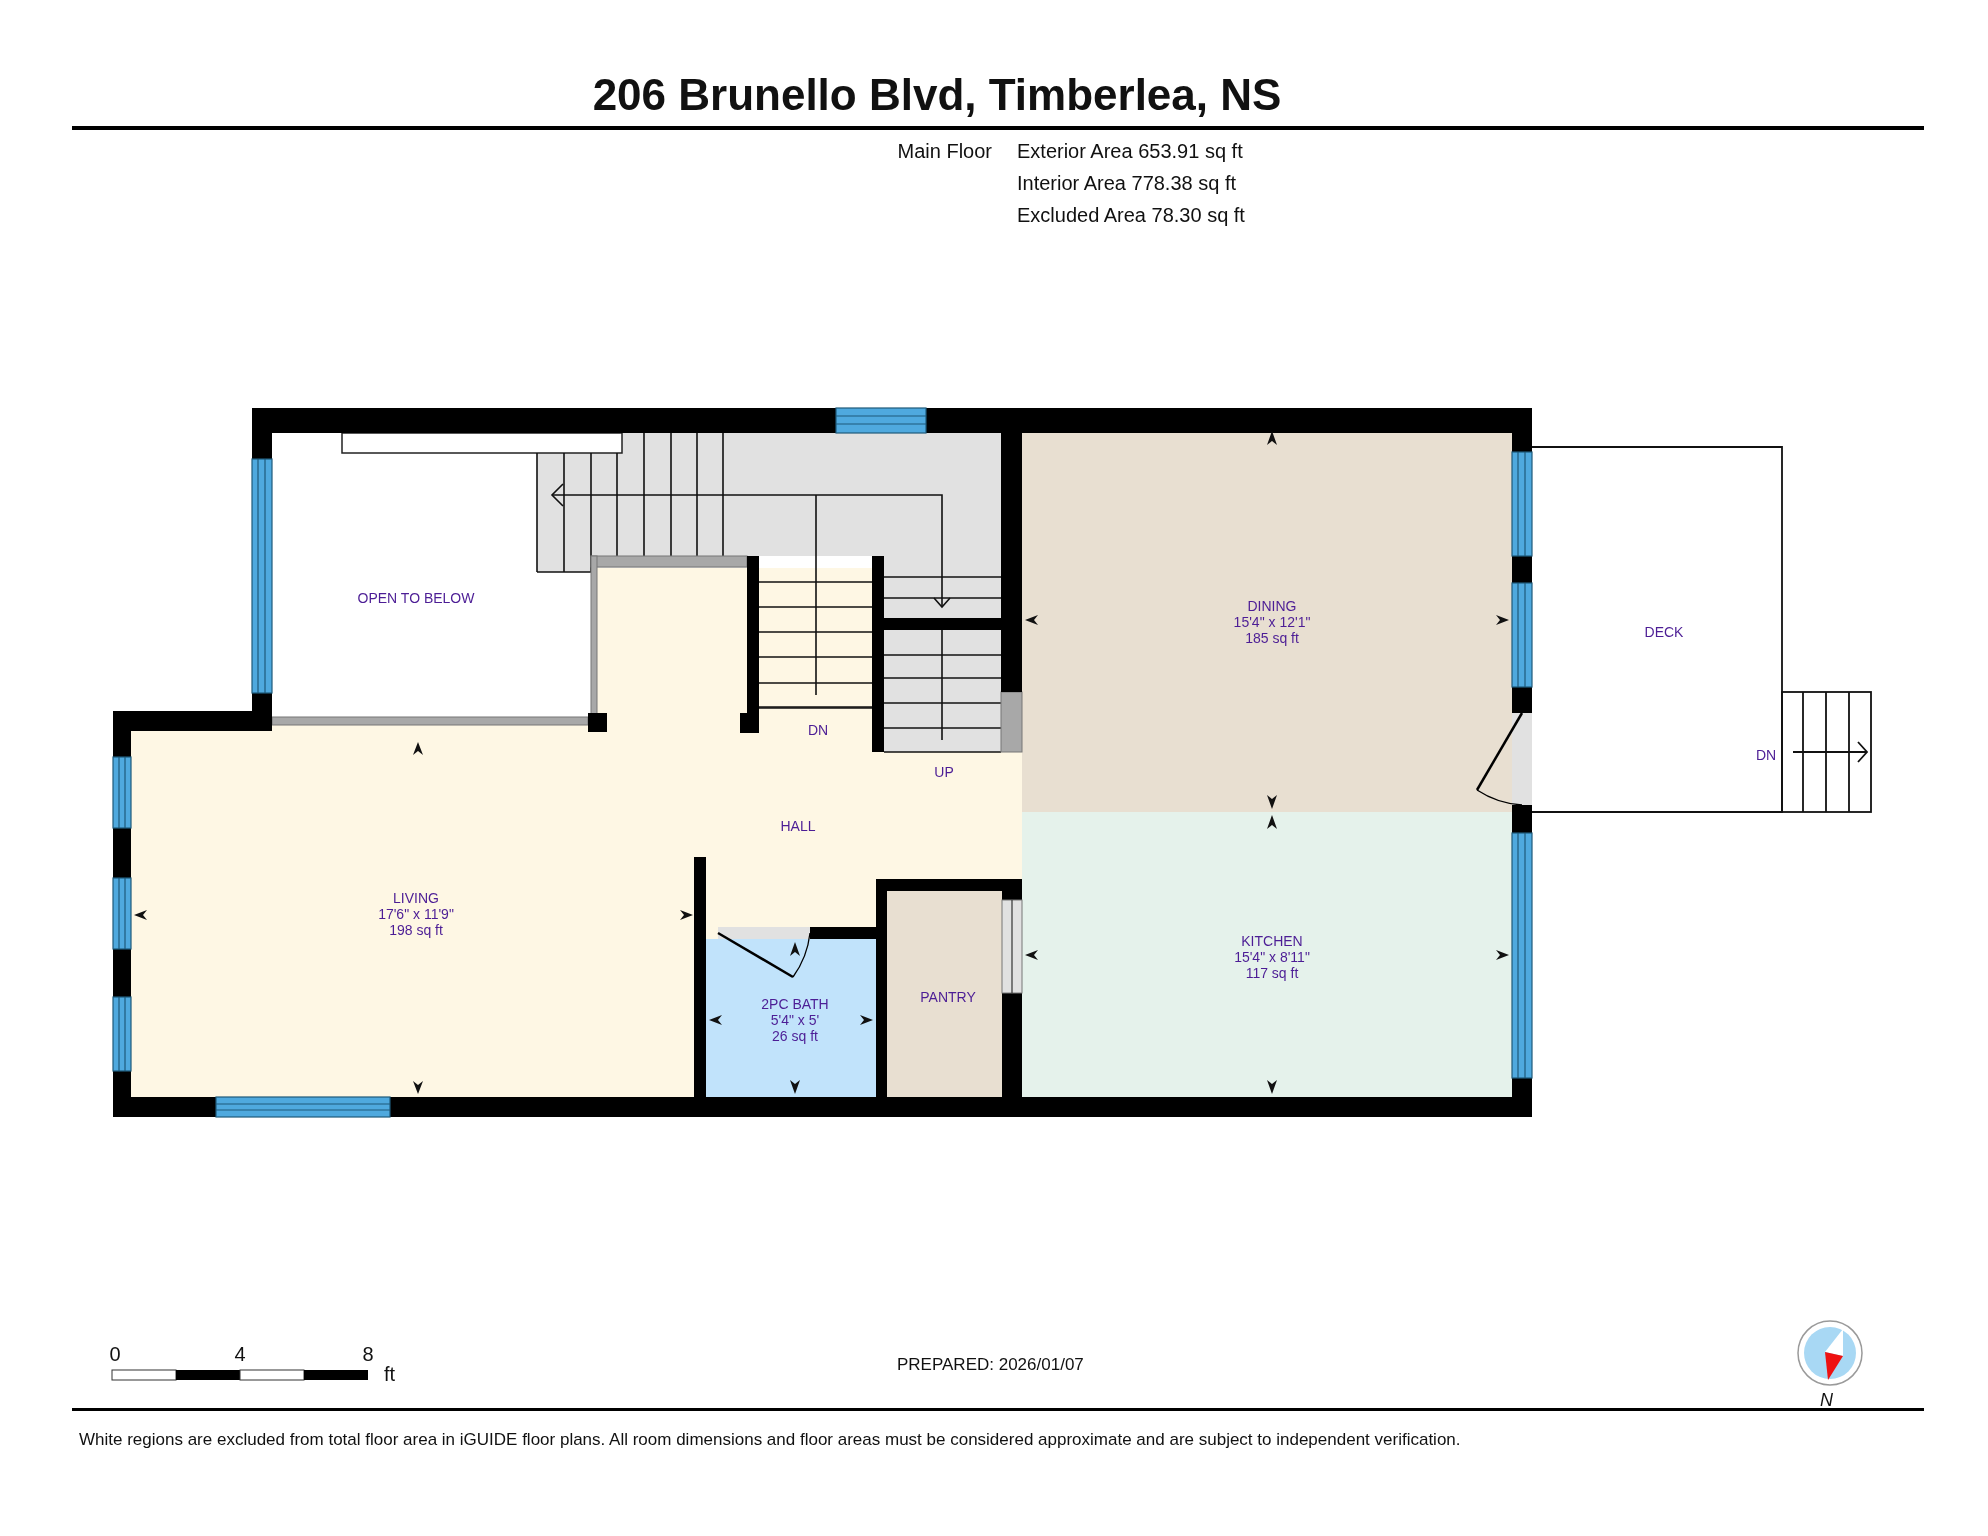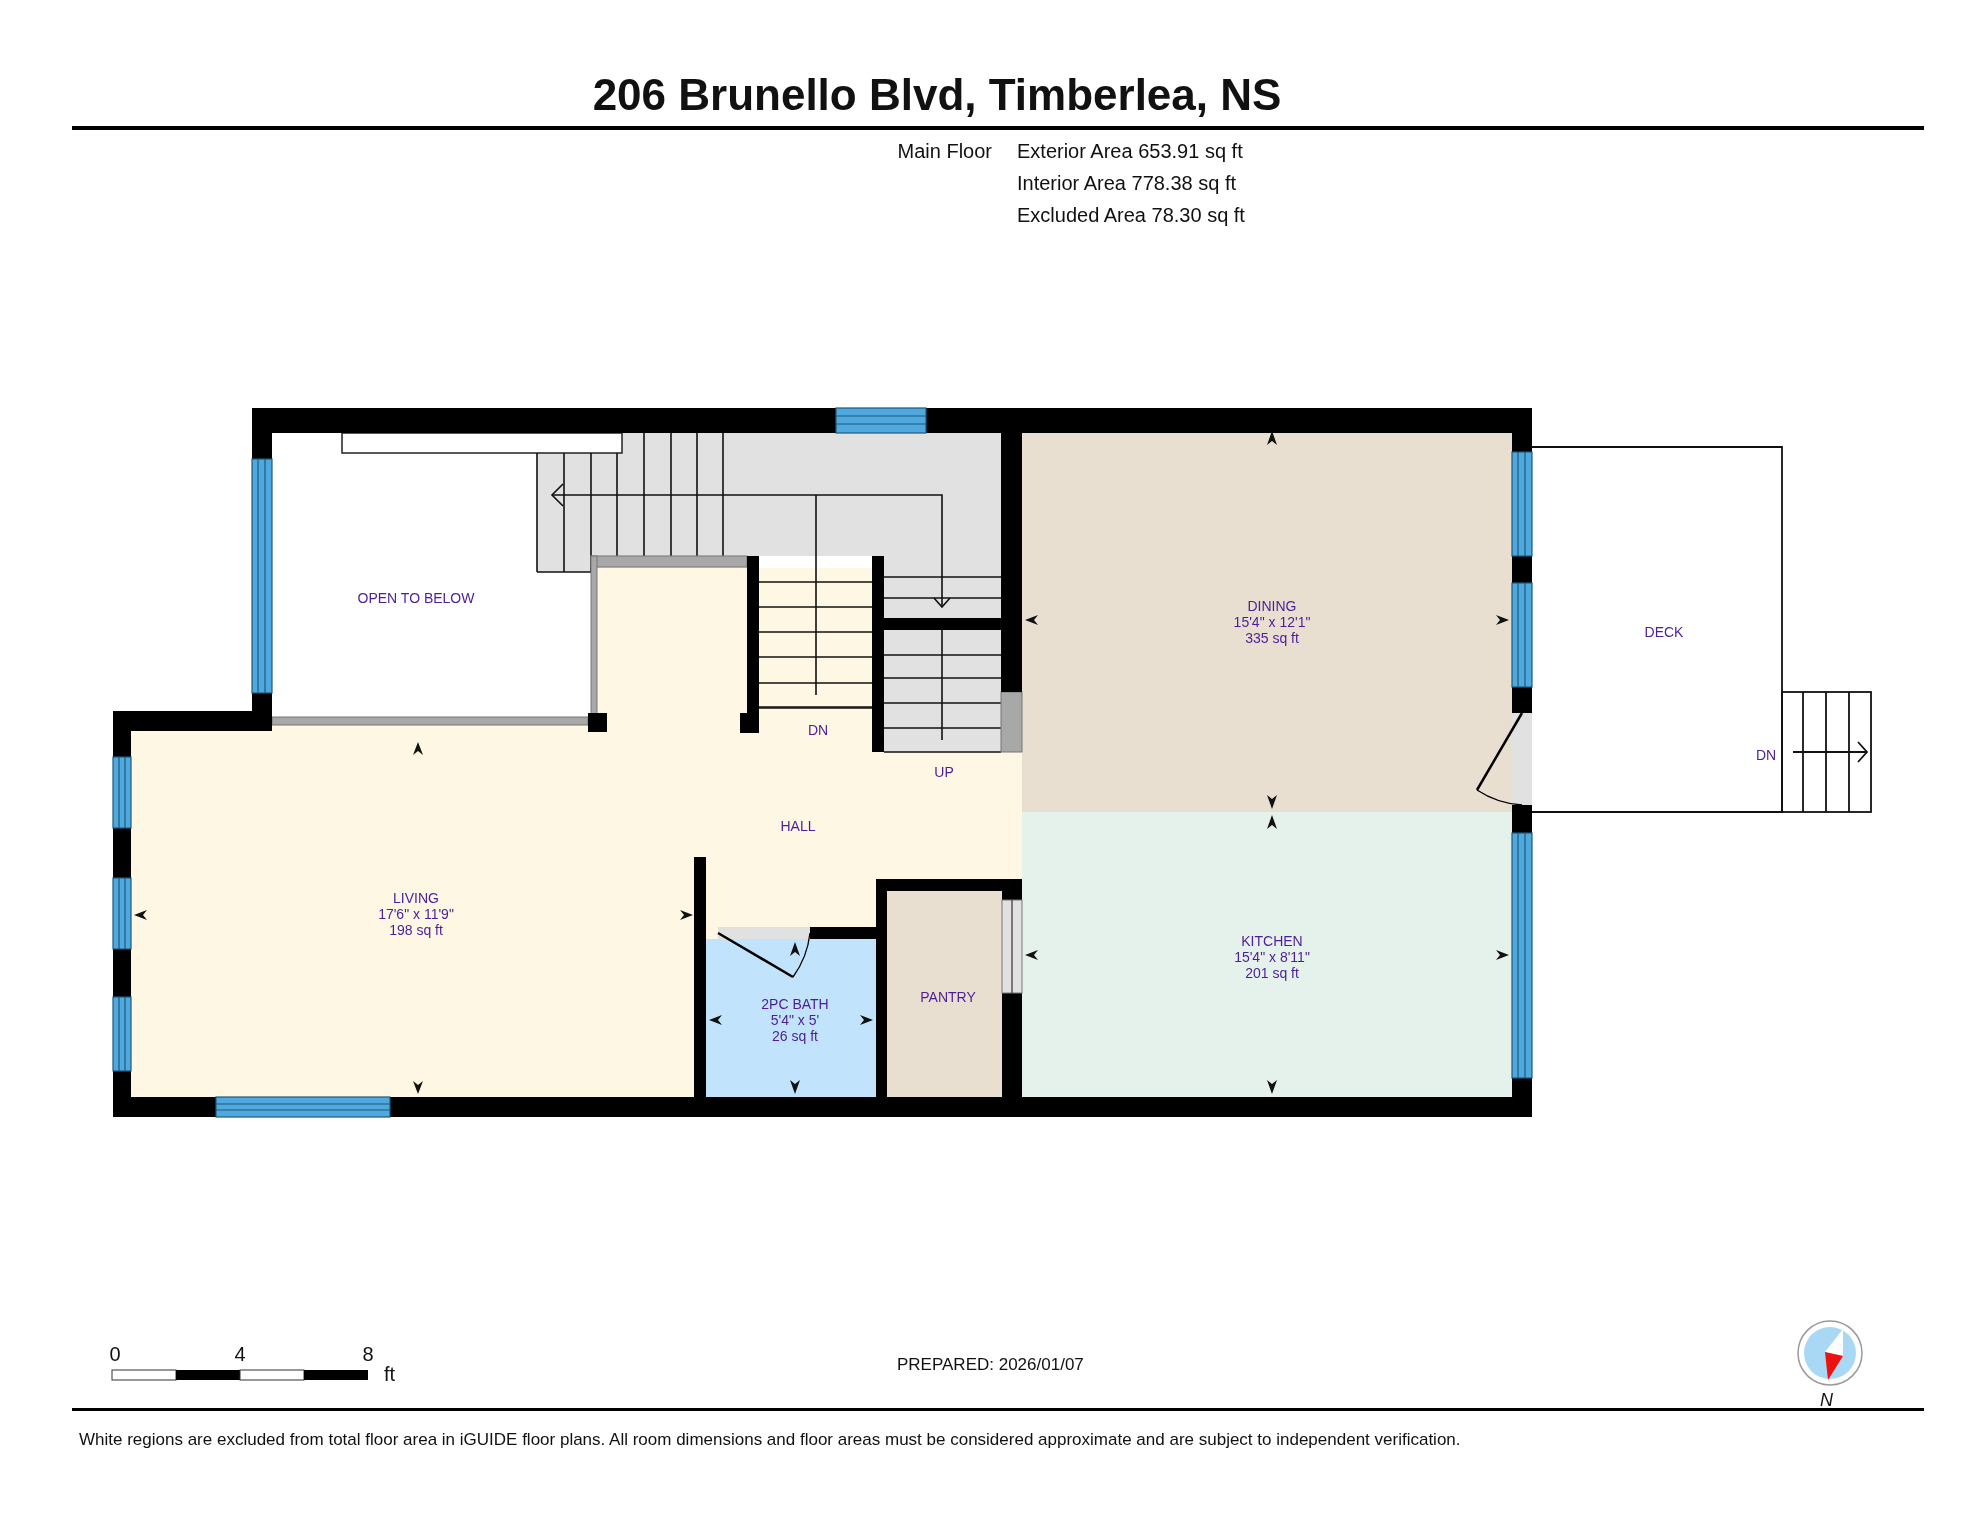--- a/index.html
+++ b/index.html
@@ -244,26 +244,26 @@
   <span>LIVING</span>
   <span>17'6" x 11'9"</span>
   <span>198 sq ft</span>
 </div>
 <div class="rlabel" style="left:798px; top:826px;">
   <span>HALL</span>
 </div>
 <div class="rlabel" style="left:1272px; top:622px;">
   <span>DINING</span>
   <span>15'4" x 12'1"</span>
-  <span>335 sq ft</span>
+  <span>185 sq ft</span>
 </div>
 <div class="rlabel" style="left:1272px; top:957px;">
   <span>KITCHEN</span>
   <span>15'4" x 8'11"</span>
-  <span>201 sq ft</span>
+  <span>117 sq ft</span>
 </div>
 <div class="rlabel" style="left:795px; top:1020px;">
   <span>2PC BATH</span>
   <span>5'4" x 5'</span>
   <span>26 sq ft</span>
 </div>
 <div class="rlabel" style="left:948px; top:997px;">
   <span>PANTRY</span>
 </div>
 <div class="rlabel" style="left:1664px; top:632px;">

